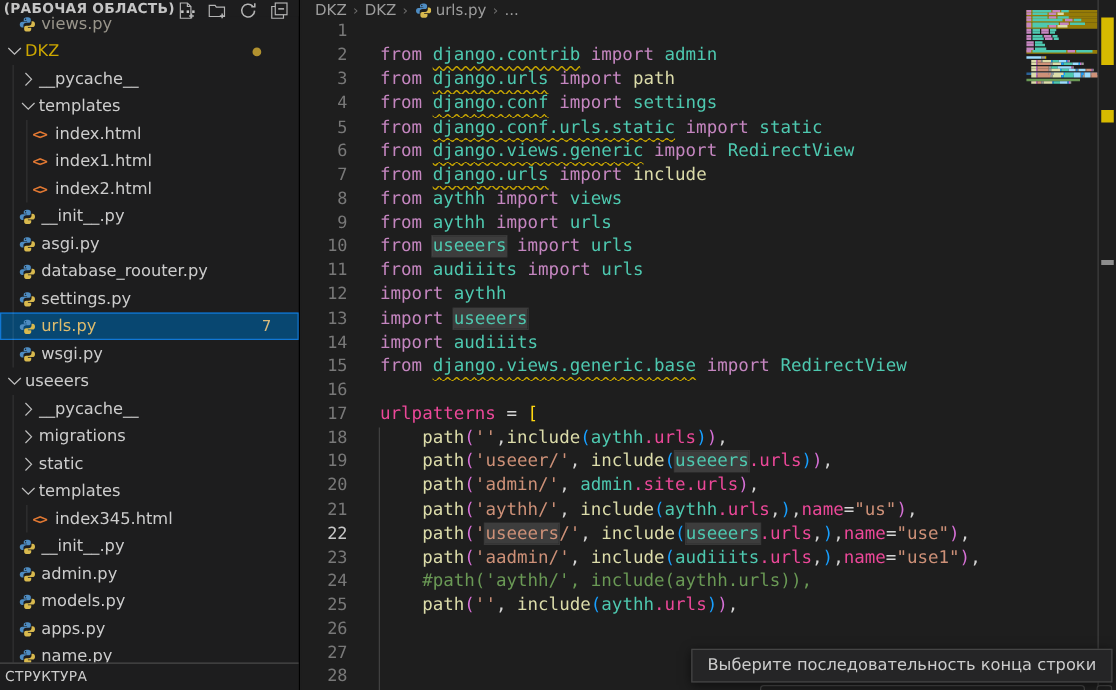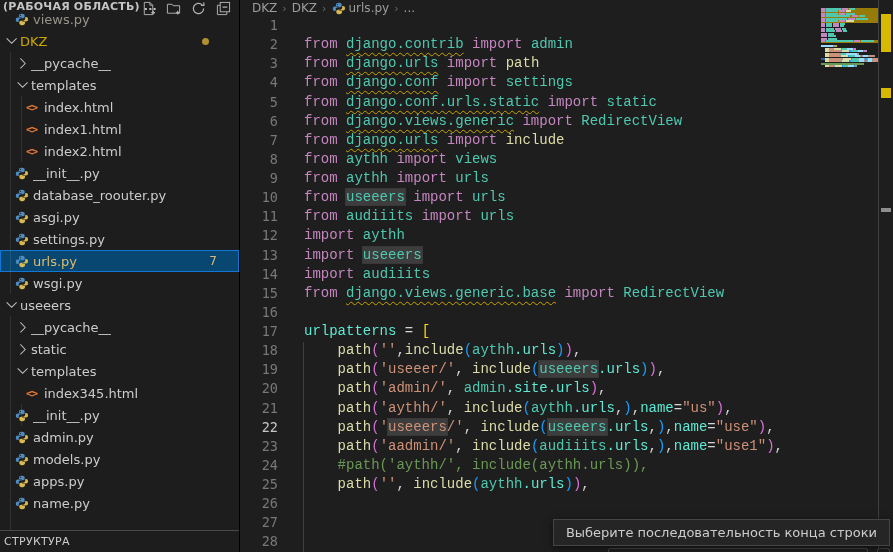--- a/index.html
+++ b/index.html
@@ -47,23 +47,23 @@
     background:#1e1e1e; }
   .breadcrumb { height:16px; display:flex; align-items:center; padding-left:11px;
     font-size:12px; color:#9d9d9d; gap:3px; position:relative; z-index:4; }
   .breadcrumb .sep { color:#6e6e6e; font-size:11px; padding:0 2px; }
   .breadcrumb .bc-item { cursor:pointer; display:flex; align-items:center; gap:4px; }
   .code { position:absolute; left:0; top:16px; width:100%; }
   .cl { display:flex; height:19.14px; line-height:19.14px;
     font-family:"DejaVu Sans Mono", monospace; font-size:14px; }
   .ln { width:37px; flex:0 0 37px; text-align:right; color:#787878; font-size:13.5px; }
   .ln.active { color:#c6c6c6; }
-  .lc { padding-left:26px; white-space:pre; color:#d4d4d4;font-family:Liberation Mono, monospace; }
+  .lc { padding-left:26px; white-space:pre; color:#d4d4d4; }
   .tok-k { color:#c586c0; } .tok-m { color:#4ec9b0; } .tok-f { color:#dcdcaa; }
-  .tok-p { color:#5eead4; } .tok-s { color:#ce9178; } .tok-t { color:#d4d4d4; }
+  .tok-p { color:#ec4899; } .tok-s { color:#ce9178; } .tok-t { color:#d4d4d4; }
   .tok-c { color:#6a9955; } .tok-b1 { color:#ffd710; } .tok-b2 { color:#d670d6; }
   .tok-b3 { color:#179fff; }
   .u { text-decoration:underline; text-decoration-style:wavy;
     text-decoration-color:#c7a500; text-decoration-thickness:1px;
     text-underline-offset:3.5px; }
   .h { background:rgba(120,120,120,.35); box-shadow:0 0 0 1px rgba(210,210,210,.15); }
   .indent-guide { position:absolute; left:62px; top:342px; bottom:0; width:1px;
     background:#404040; }
   
   .minimap { position:absolute; right:15px; top:5px; width:57px; height:300px;
@@ -188,30 +188,30 @@
           </span>
           <span class="lbl">__init__.py</span>
         </div>
         <div class="row" style="padding-left: 15px;">
           <span class="ficon">
             <svg width="13" height="13" viewBox="0 0 16 16">
  <path fill="#4e8cc2" d="M7.9 1C6 1 4.9 1.9 4.9 3.3v1.5h3.3v.6H3.4C1.9 5.4 1 6.5 1 8.2 1 9.9 1.9 11 3.4 11h1.2V9.1c0-1.5 1.2-2.6 2.7-2.6h2.6c1.2 0 2-.9 2-2.1V3.3C11.9 1.9 10.7 1 9.1 1H7.9zM6.7 2.3a.7.7 0 1 1 0 1.4.7.7 0 0 1 0-1.4z"></path>
  <path fill="#d8b94e" d="M12.6 5v1.7c0 1.5-1.2 2.7-2.7 2.7H7.3c-1.2 0-2 .9-2 2.1v1.2C5.3 14.1 6.5 15 8.1 15h1.2c1.9 0 3-.9 3-2.3v-1.5H9v-.6h4.6c1.5 0 2.4-1.1 2.4-2.8 0-1.7-.9-2.8-2.4-2.8h-1z"></path>
             </svg>
           </span>
+          <span class="lbl">asgi.py</span>
+        </div>
+        <div class="row" style="padding-left: 15px;">
+          <span class="ficon">
+            <svg width="13" height="13" viewBox="0 0 16 16">
+ <path fill="#4e8cc2" d="M7.9 1C6 1 4.9 1.9 4.9 3.3v1.5h3.3v.6H3.4C1.9 5.4 1 6.5 1 8.2 1 9.9 1.9 11 3.4 11h1.2V9.1c0-1.5 1.2-2.6 2.7-2.6h2.6c1.2 0 2-.9 2-2.1V3.3C11.9 1.9 10.7 1 9.1 1H7.9zM6.7 2.3a.7.7 0 1 1 0 1.4.7.7 0 0 1 0-1.4z"></path>
+ <path fill="#d8b94e" d="M12.6 5v1.7c0 1.5-1.2 2.7-2.7 2.7H7.3c-1.2 0-2 .9-2 2.1v1.2C5.3 14.1 6.5 15 8.1 15h1.2c1.9 0 3-.9 3-2.3v-1.5H9v-.6h4.6c1.5 0 2.4-1.1 2.4-2.8 0-1.7-.9-2.8-2.4-2.8h-1z"></path>
+            </svg>
+          </span>
           <span class="lbl">database_roouter.py</span>
-        </div>
-        <div class="row" style="padding-left: 15px;">
-          <span class="ficon">
-            <svg width="13" height="13" viewBox="0 0 16 16">
- <path fill="#4e8cc2" d="M7.9 1C6 1 4.9 1.9 4.9 3.3v1.5h3.3v.6H3.4C1.9 5.4 1 6.5 1 8.2 1 9.9 1.9 11 3.4 11h1.2V9.1c0-1.5 1.2-2.6 2.7-2.6h2.6c1.2 0 2-.9 2-2.1V3.3C11.9 1.9 10.7 1 9.1 1H7.9zM6.7 2.3a.7.7 0 1 1 0 1.4.7.7 0 0 1 0-1.4z"></path>
- <path fill="#d8b94e" d="M12.6 5v1.7c0 1.5-1.2 2.7-2.7 2.7H7.3c-1.2 0-2 .9-2 2.1v1.2C5.3 14.1 6.5 15 8.1 15h1.2c1.9 0 3-.9 3-2.3v-1.5H9v-.6h4.6c1.5 0 2.4-1.1 2.4-2.8 0-1.7-.9-2.8-2.4-2.8h-1z"></path>
-            </svg>
-          </span>
-          <span class="lbl">asgi.py</span>
         </div>
         <div class="row" style="padding-left: 15px;">
           <span class="ficon">
             <svg width="13" height="13" viewBox="0 0 16 16">
  <path fill="#4e8cc2" d="M7.9 1C6 1 4.9 1.9 4.9 3.3v1.5h3.3v.6H3.4C1.9 5.4 1 6.5 1 8.2 1 9.9 1.9 11 3.4 11h1.2V9.1c0-1.5 1.2-2.6 2.7-2.6h2.6c1.2 0 2-.9 2-2.1V3.3C11.9 1.9 10.7 1 9.1 1H7.9zM6.7 2.3a.7.7 0 1 1 0 1.4.7.7 0 0 1 0-1.4z"></path>
  <path fill="#d8b94e" d="M12.6 5v1.7c0 1.5-1.2 2.7-2.7 2.7H7.3c-1.2 0-2 .9-2 2.1v1.2C5.3 14.1 6.5 15 8.1 15h1.2c1.9 0 3-.9 3-2.3v-1.5H9v-.6h4.6c1.5 0 2.4-1.1 2.4-2.8 0-1.7-.9-2.8-2.4-2.8h-1z"></path>
             </svg>
           </span>
           <span class="lbl">settings.py</span>
         </div>
@@ -242,20 +242,28 @@
           </span>
           <span class="lbl">useeers</span>
         </div>
         <div class="row" style="padding-left: 15px;">
           <span class="chev">
             <svg width="16" height="16" viewBox="0 0 16 16" style="transform:rotate(0deg)">
               <path d="M5.7 13.7 5 13l4.6-4.6L5 3.7l.7-.7L10.9 8.4z" fill="#bdbdbd"></path>
             </svg>
           </span>
           <span class="lbl">__pycache__</span>
+        </div>
+        <div class="row" style="padding-left: 15px;">
+          <span class="chev">
+            <svg width="16" height="16" viewBox="0 0 16 16" style="transform:rotate(0deg)">
+              <path d="M5.7 13.7 5 13l4.6-4.6L5 3.7l.7-.7L10.9 8.4z" fill="#bdbdbd"></path>
+            </svg>
+          </span>
+          <span class="lbl">migrations</span>
         </div>
         <div class="row" style="padding-left: 15px;">
           <span class="chev">
             <svg width="16" height="16" viewBox="0 0 16 16" style="transform:rotate(0deg)">
               <path d="M5.7 13.7 5 13l4.6-4.6L5 3.7l.7-.7L10.9 8.4z" fill="#bdbdbd"></path>
             </svg>
           </span>
           <span class="lbl">static</span>
         </div>
         <div class="row" style="padding-left: 15px;">

